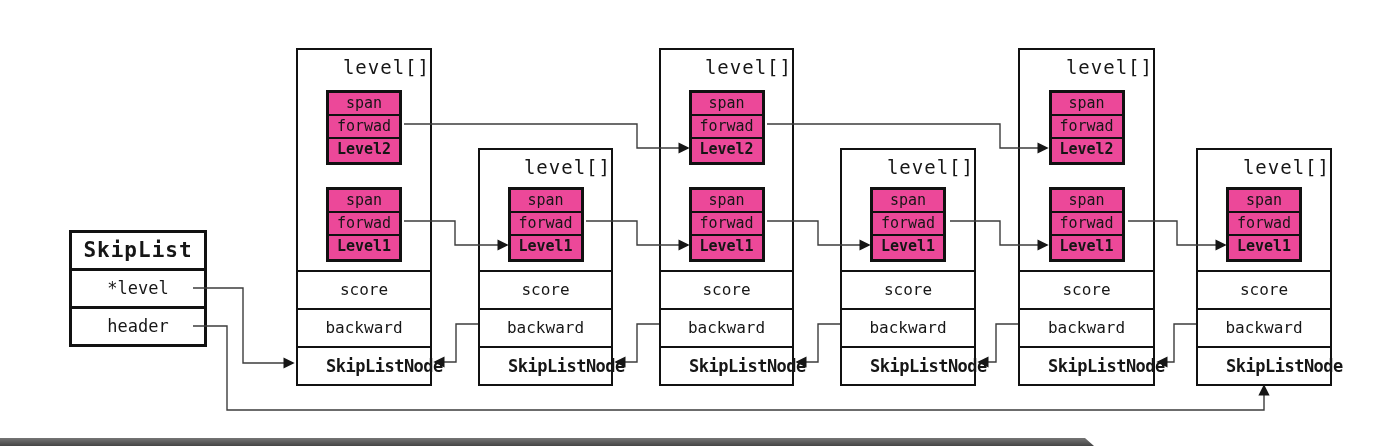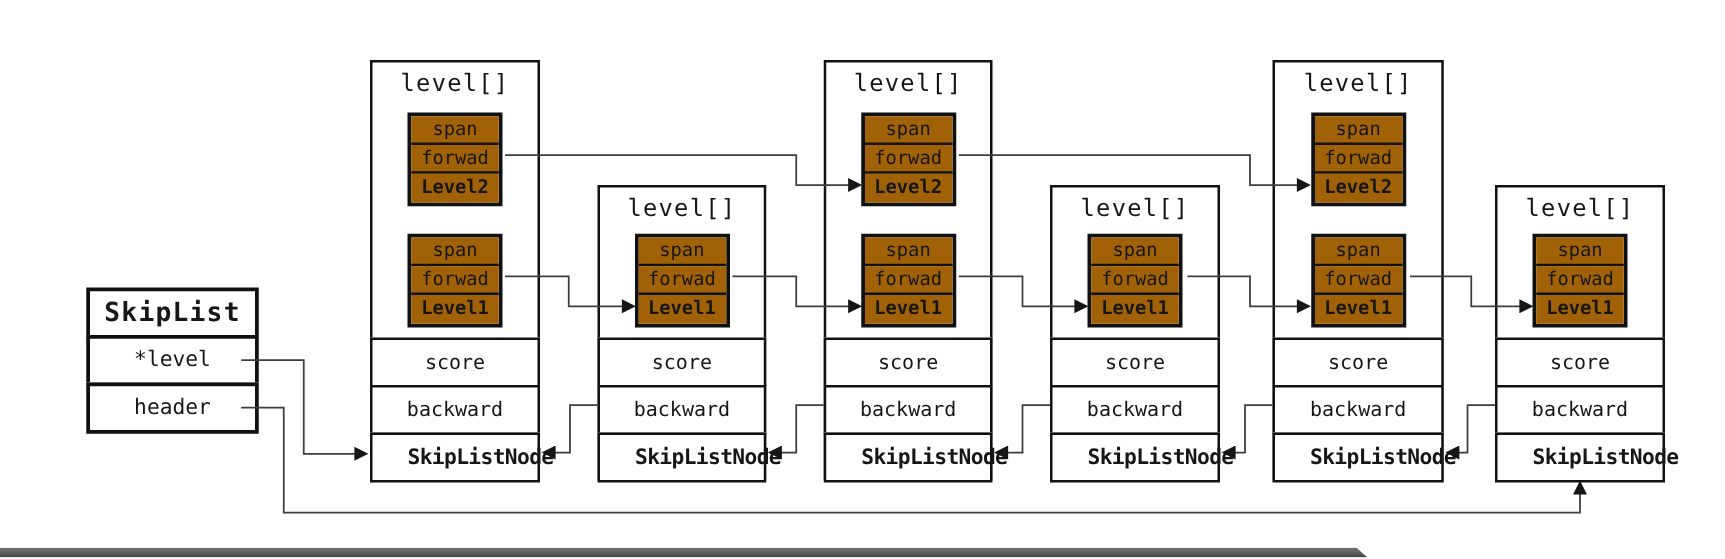--- a/index.html
+++ b/index.html
@@ -15,30 +15,30 @@
   }
   .slrow:first-child{margin-top:0;}
   .sltitle{font-weight:bold;font-size:21px;letter-spacing:1px;}
   
   .node{
     position:absolute;box-sizing:border-box;border:2px solid #111;background:#fff;
   }
   .node.tall{top:48px;height:336px;}
   .node.short{top:148px;height:236px;}
   .ntitle{
-    position:absolute;top:6px;left:0;right:0;text-align:center;
+    position:absolute;top:6px;left:0;right:0;text-align:right;
     font-size:19px;letter-spacing:1px;
   }
   .group{
     position:absolute;left:50%;transform:translateX(-50%);width:76px;
     box-sizing:border-box;border:3px solid #111;background:#fff;
   }
   .gcell{
     box-sizing:border-box;height:23px;line-height:21px;border-bottom:2px solid #111;
-    text-align:center;font-size:15px;background:#a16207;
+    text-align:center;font-size:15px;background:#ec4899;
   }
   .gcell:last-child{border-bottom:none;}
   .glabel{font-weight:bold;}
   .g1{top:40px;} .g2{top:137px;} .g-only{top:37px;}
   .brow{
     position:absolute;left:-2px;right:-2px;box-sizing:border-box;height:40px;
     border:2px solid #111;background:#fff;text-align:center;line-height:36px;font-size:16px;
   }
   .r-score.tall-r{top:220px;} .r-back.tall-r{top:258px;} .r-type.tall-r{top:296px;}
   .r-score.short-r{top:120px;} .r-back.short-r{top:158px;} .r-type.short-r{top:196px;}

